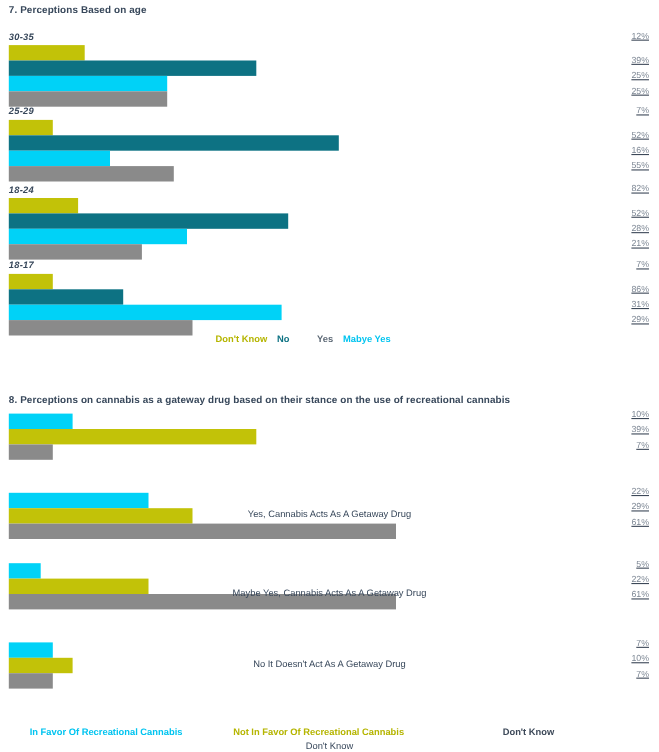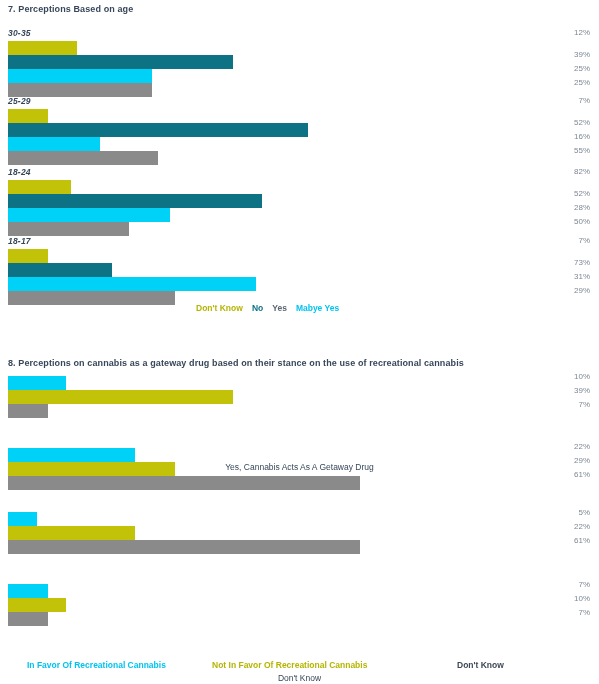--- a/index.html
+++ b/index.html
@@ -52,21 +52,21 @@
 
   .bar-row { position: relative; height: 14px; }
   .bar {
     position: absolute;
     left: 0;
     top: 0;
     height: 14px;
   }
 
   
-  .pct-col { position: absolute; right: 9px; }
+  .pct-col { position: absolute; right: 9px; text-decoration: underline; }
   .pct {
     font-size: 8px;
     color: #7d8794;
     text-align: right;
     line-height: 14px;
     height: 14px;
   }
 
   
   #legend7 {
@@ -199,33 +199,33 @@
         <div class="pct">52%</div>
         <div class="pct">16%</div>
         <div class="pct">55%</div>
       </div>
       <div class="pct-col" style="top: 165px;">
         <div class="pct">82%</div>
       </div>
       <div class="pct-col" style="top: 187px;">
         <div class="pct">52%</div>
         <div class="pct">28%</div>
-        <div class="pct">50%</div>
+        <div class="pct">21%</div>
       </div>
       <div class="pct-col" style="top: 234px;">
         <div class="pct">7%</div>
       </div>
       <div class="pct-col" style="top: 256px;">
-        <div class="pct">73%</div>
+        <div class="pct">86%</div>
         <div class="pct">31%</div>
         <div class="pct">29%</div>
       </div>
     </div>
 
-  <div id="legend7"><span style="color: rgb(181, 181, 0);">Don't Know</span><span style="color: rgb(13, 114, 131);">No</span><span style="color: rgb(90, 102, 115);">Yes</span><span style="color: rgb(0, 196, 240);">Mabye Yes</span></div>
+  <div id="legend7"><span style="color: rgb(181, 181, 0);">Don't Know</span><span style="color: rgb(13, 114, 131);">No</span><span style="color: rgb(90, 102, 115); margin-left: 16px;">Yes</span><span style="color: rgb(0, 196, 240);">Mabye Yes</span></div>
 
   <div class="section-title" id="section8-title">8. Perceptions on cannabis as a gateway drug based on their stance on the use of recreational cannabis</div>
 
   <div id="section8-groups">
       <div class="stance" style="top: 376px;">
         <div class="bars">
           <div class="bar-row">
             <div class="bar" title="In Favor Of Recreational Cannabis: 10%" style="width: 57.7px; background: rgb(0, 210, 247);"></div>
           </div>
           <div class="bar-row">
@@ -300,14 +300,16 @@
       </div>
     </div>
 
   <div id="legend8">
       <div class="l8 a" style="color: rgb(0, 196, 240);">In Favor Of Recreational Cannabis</div>
       <div class="l8 b" style="color: rgb(181, 181, 0);">Not In Favor Of Recreational Cannabis</div>
       <div class="l8 c" style="color: rgb(60, 72, 88);">Don't Know</div>
     </div>
 
 <div class="stance-label" style="top: 418px;">Yes, Cannabis Acts As A Getaway Drug</div>
+    <div class="stance-label" style="top: 490px;">Maybe Yes, Cannabis Acts As A Getaway Drug</div>
+    <div class="stance-label" style="top: 554px;">No It Doesn't Act As A Getaway Drug</div>
     <div class="stance-label" style="top: 629px;">Don't Know</div>
   </div>
 
 </body></html>

